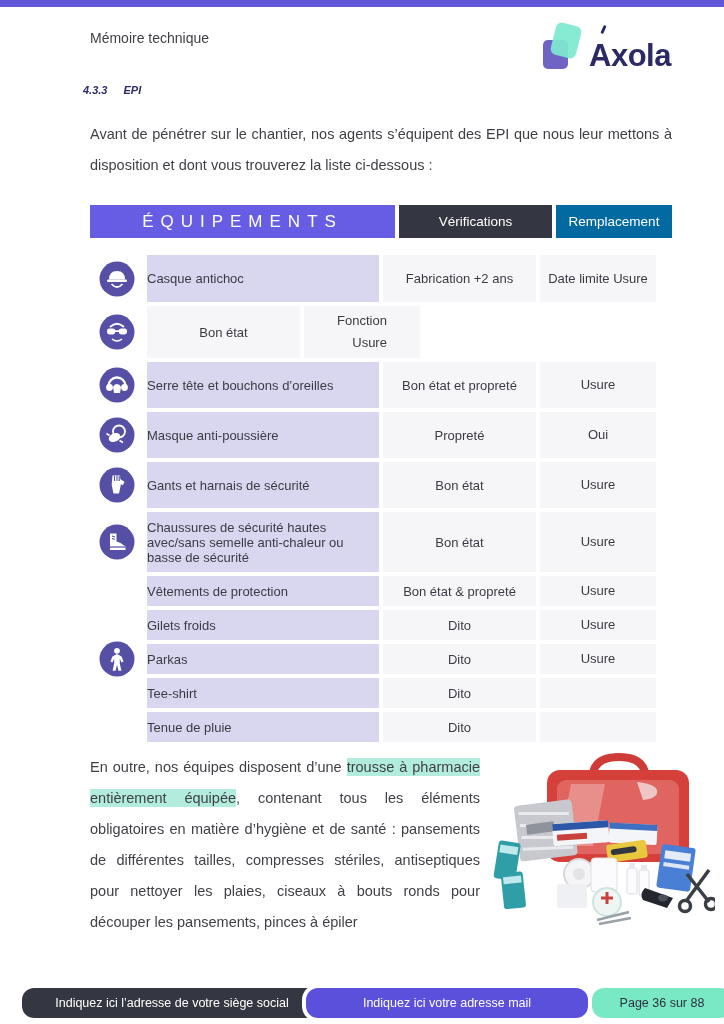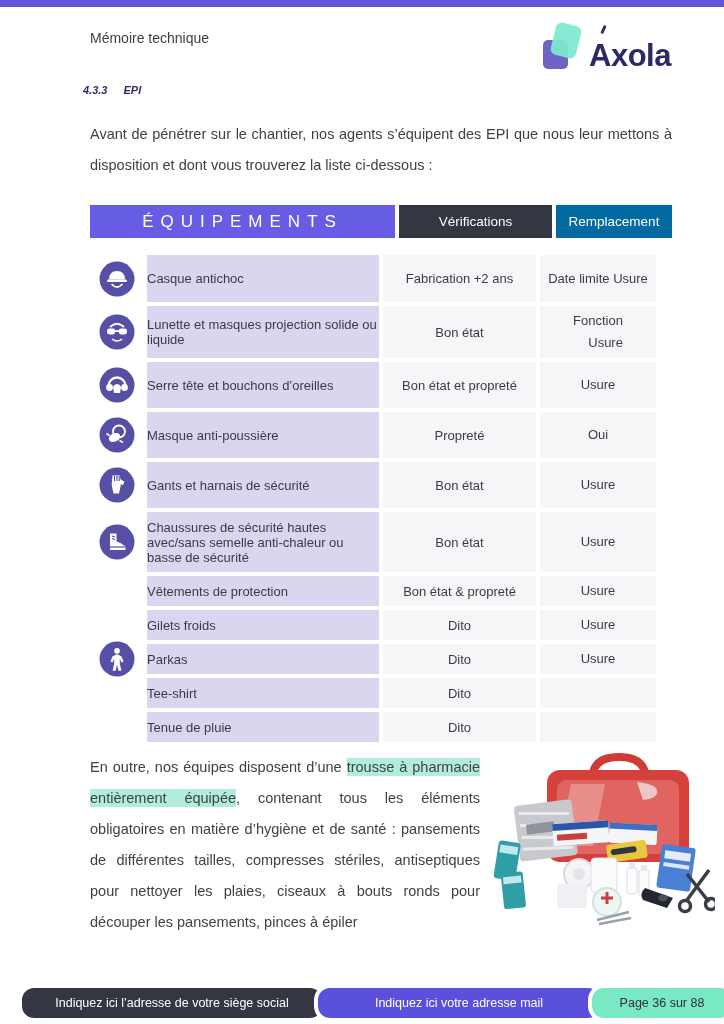--- a/index.html
+++ b/index.html
@@ -41,21 +41,21 @@
   .hl{background:#b2ecdc;padding:1px 0;}
 
   
   .kit-image{position:absolute;left:487px;top:750px;width:228px;height:180px;}
 
   
   .footer{position:absolute;left:0;top:984px;width:724px;height:40px;}
   .pill{position:absolute;height:30px;border-radius:16px;border:4px solid #ffffff;
         display:flex;align-items:center;justify-content:center;font-size:12.5px;box-sizing:content-box;}
   .pill-address{left:18px;width:300px;background:#343741;color:#ffffff;z-index:1;}
-  .pill-mail{left:314px;width:282px;background:#5a50dc;color:#ffffff;z-index:2;}
+  .pill-mail{left:302px;width:282px;background:#5a50dc;color:#ffffff;z-index:2;}
   .pill-page{left:588px;width:140px;background:#79e8c4;color:#2e3140;z-index:3;}
 </style>
 </head>
 <body>
 
 <svg width="0" height="0" style="position:absolute">
   <defs>
     <g id="pc">
         <circle cx="18" cy="18" r="17.5" fill="#5550a5"></circle>
       </g>
@@ -140,21 +140,20 @@
       <div class="td-equip">Casque antichoc</div>
       <div class="td-verif">Fabrication +2 ans</div>
       <div class="td-rempl">Date limite Usure</div>
     </div>
     <div class="tr h52">
       <div class="td-icon">
           <svg class="pictocircle" width="36" height="36" viewBox="0 0 36 36">
             <use href="#g-goggles"></use>
           </svg>
         </div>
-      <div class="td-equip">Lunette et masques projection solide ou liquide</div>
       <div class="td-verif">Bon état</div>
       <div class="td-rempl">Fonction
 Usure</div>
     </div>
     <div class="tr h46">
       <div class="td-icon">
           <svg class="pictocircle" width="36" height="36" viewBox="0 0 36 36">
             <use href="#g-ear"></use>
           </svg>
         </div>

